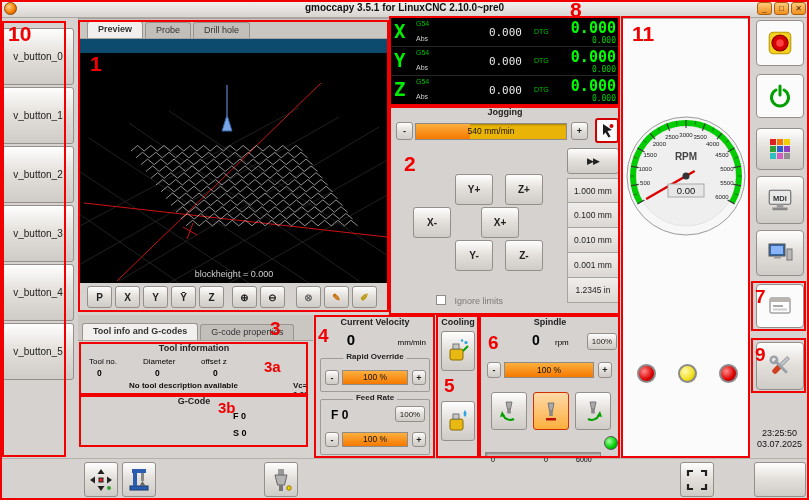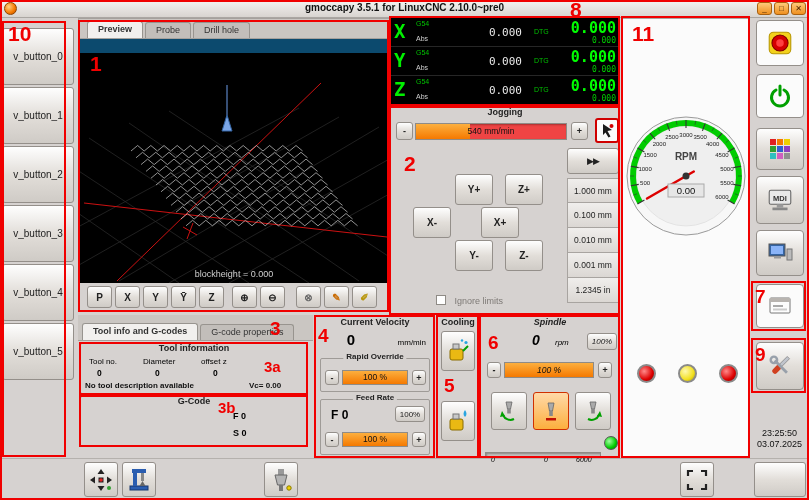--- a/index.html
+++ b/index.html
@@ -40,32 +40,32 @@
 .dro-sys{position:absolute;left:26px;top:2px;font-size:7px;color:#00c000;}
 .dro-abs-label{position:absolute;left:26px;top:17px;font-size:7px;color:#cfcfcf;}
 .dro-abs{position:absolute;left:72px;top:8px;width:60px;text-align:right;font-size:11px;color:#eaeaea;font-family:"DejaVu Sans Mono",monospace;}
 .dro-dtg-label{position:absolute;left:144px;top:10px;font-size:7px;color:#00c000;}
 .dro-main{position:absolute;right:4px;top:1px;font-size:15px;font-weight:bold;color:#00ff00;font-family:"DejaVu Sans Mono",monospace;}
 .dro-sub{position:absolute;right:4px;bottom:1px;font-size:8px;color:#00cf00;font-family:"DejaVu Sans Mono",monospace;}
 
 
 .jog-panel{position:absolute;left:390px;top:105px;width:230px;height:210px;background:#d6d2d0;border:1px solid #a5a19d;}
 .legend{position:absolute;left:50%;transform:translateX(-50%);top:1px;font-size:9px;font-weight:bold;color:#222;background:#d6d2d0;padding:0 3px;white-space:nowrap;}
-.hbar{position:relative;background:#ef4444;border:1px solid #8f8b86;box-shadow:inset 1px 1px 2px rgba(0,0,0,.3);overflow:hidden;}
+.hbar{position:relative;background:#eab308;border:1px solid #8f8b86;box-shadow:inset 1px 1px 2px rgba(0,0,0,.3);overflow:hidden;}
 .hbar .fill{position:absolute;left:0;top:0;bottom:0;background:linear-gradient(#fcaf3e,#f57900);}
 .hbar .bartext{position:relative;z-index:2;display:block;width:100%;text-align:center;font-size:8.5px;color:#111;}
 .smallbtn{width:17px;height:18px;font-weight:bold;}
 .jogbtn{width:38px;height:31px;font-weight:bold;font-size:10px;}
 .inc-item{height:25px;border:1px solid #a8a4a0;border-top:none;background:linear-gradient(#f0eeec,#dbd7d3);font-size:8.5px;display:flex;align-items:center;justify-content:center;color:#222;}
 .inc-item:first-child{border-top:1px solid #a8a4a0;}
 .chk{width:10px;height:10px;background:#fff;border:1px solid #8f8b86;display:inline-block;vertical-align:middle;}
 
 
 .frame{position:absolute;border:1px solid #9f9b97;border-radius:2px;background:#d6d2d0;}
-.gtext{font-size:8px;color:#111;font-weight:bold;font-family:"Liberation Sans",sans-serif;}
+.gtext{font-size:8px;color:#111;font-weight:bold;font-family:"Liberation Sans",sans-serif;margin-left:44px;}
 
 
 .gauge-panel{position:absolute;left:622px;top:18px;width:128px;height:440px;background:#fbfbfb;border:1px solid #aaa6a2;}
 .led{position:absolute;width:19px;height:19px;border-radius:50%;border:2px solid #8a8a8a;}
 
 
 .sidebtn{position:absolute;left:756px;width:48px;border-radius:4px;}
 .clock{position:absolute;left:750px;top:428px;width:59px;text-align:center;font-size:9px;color:#111;line-height:11px;}
 
 
@@ -285,21 +285,21 @@
     </span>
     <span class="btn abs" style="left:3px;top:85px;width:34px;height:40px;">
       <svg width="24" height="26" viewBox="0 0 24 26">
         <rect x="4" y="11" width="13" height="11" rx="2" fill="#e9b913" stroke="#8a6d00"></rect>
         <rect x="7" y="6" width="6" height="5" fill="#c8c8c8" stroke="#777"></rect>
         <path d="M19,2 q3,4 0,7 q-3,-3 0,-7" fill="#2aa5e0"></path>
       </svg>
     </span>
   </div>
 
-  <div class="frame" style="left:480px;top:315px;width:140px;height:143px;border-radius:0;font-style:italic;">
+  <div class="frame" style="left:480px;top:315px;width:140px;height:143px;border-radius:0;">
     <span class="legend">Spindle</span>
     <span class="abs" style="left:40px;top:16px;width:30px;text-align:center;font-size:14px;font-weight:bold;">0</span>
     <span class="abs" style="left:74px;top:22px;font-size:8px;">rpm</span>
     <span class="btn abs" style="left:106px;top:17px;width:30px;height:17px;font-size:8px;">100%</span>
     <span class="btn abs" style="left:6px;top:46px;width:14px;height:16px;font-weight:bold;">-</span>
     <div class="hbar abs" style="left:23px;top:46px;width:90px;height:16px;">
       <div class="fill" style="width:100%;"></div>
       <span class="bartext" style="line-height:14px;">100 %</span>
     </div>
     <span class="btn abs" style="left:117px;top:46px;width:14px;height:16px;font-weight:bold;">+</span>

